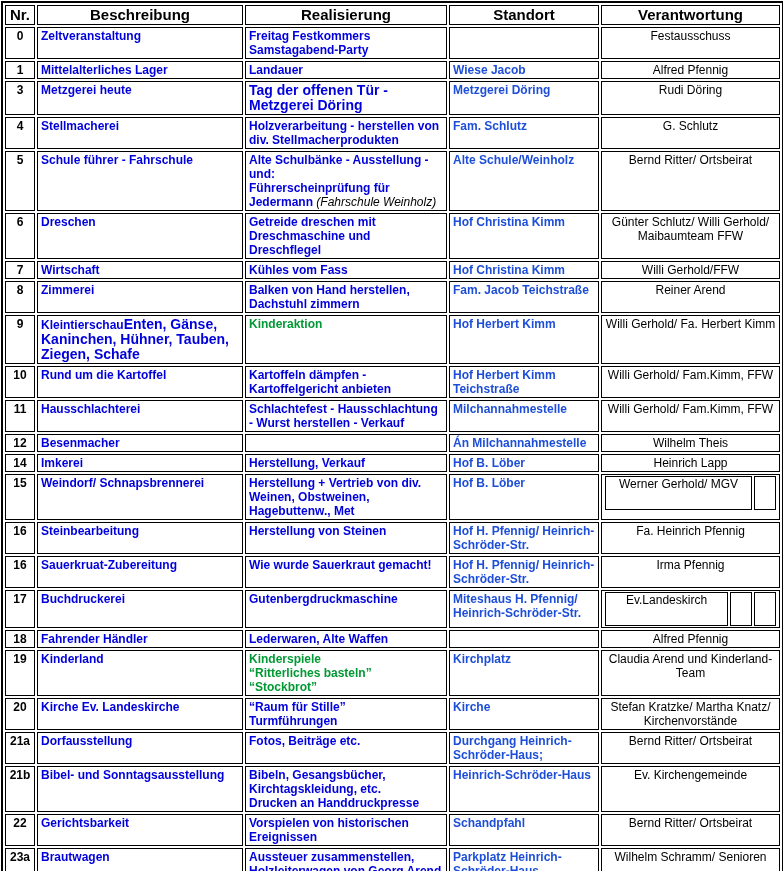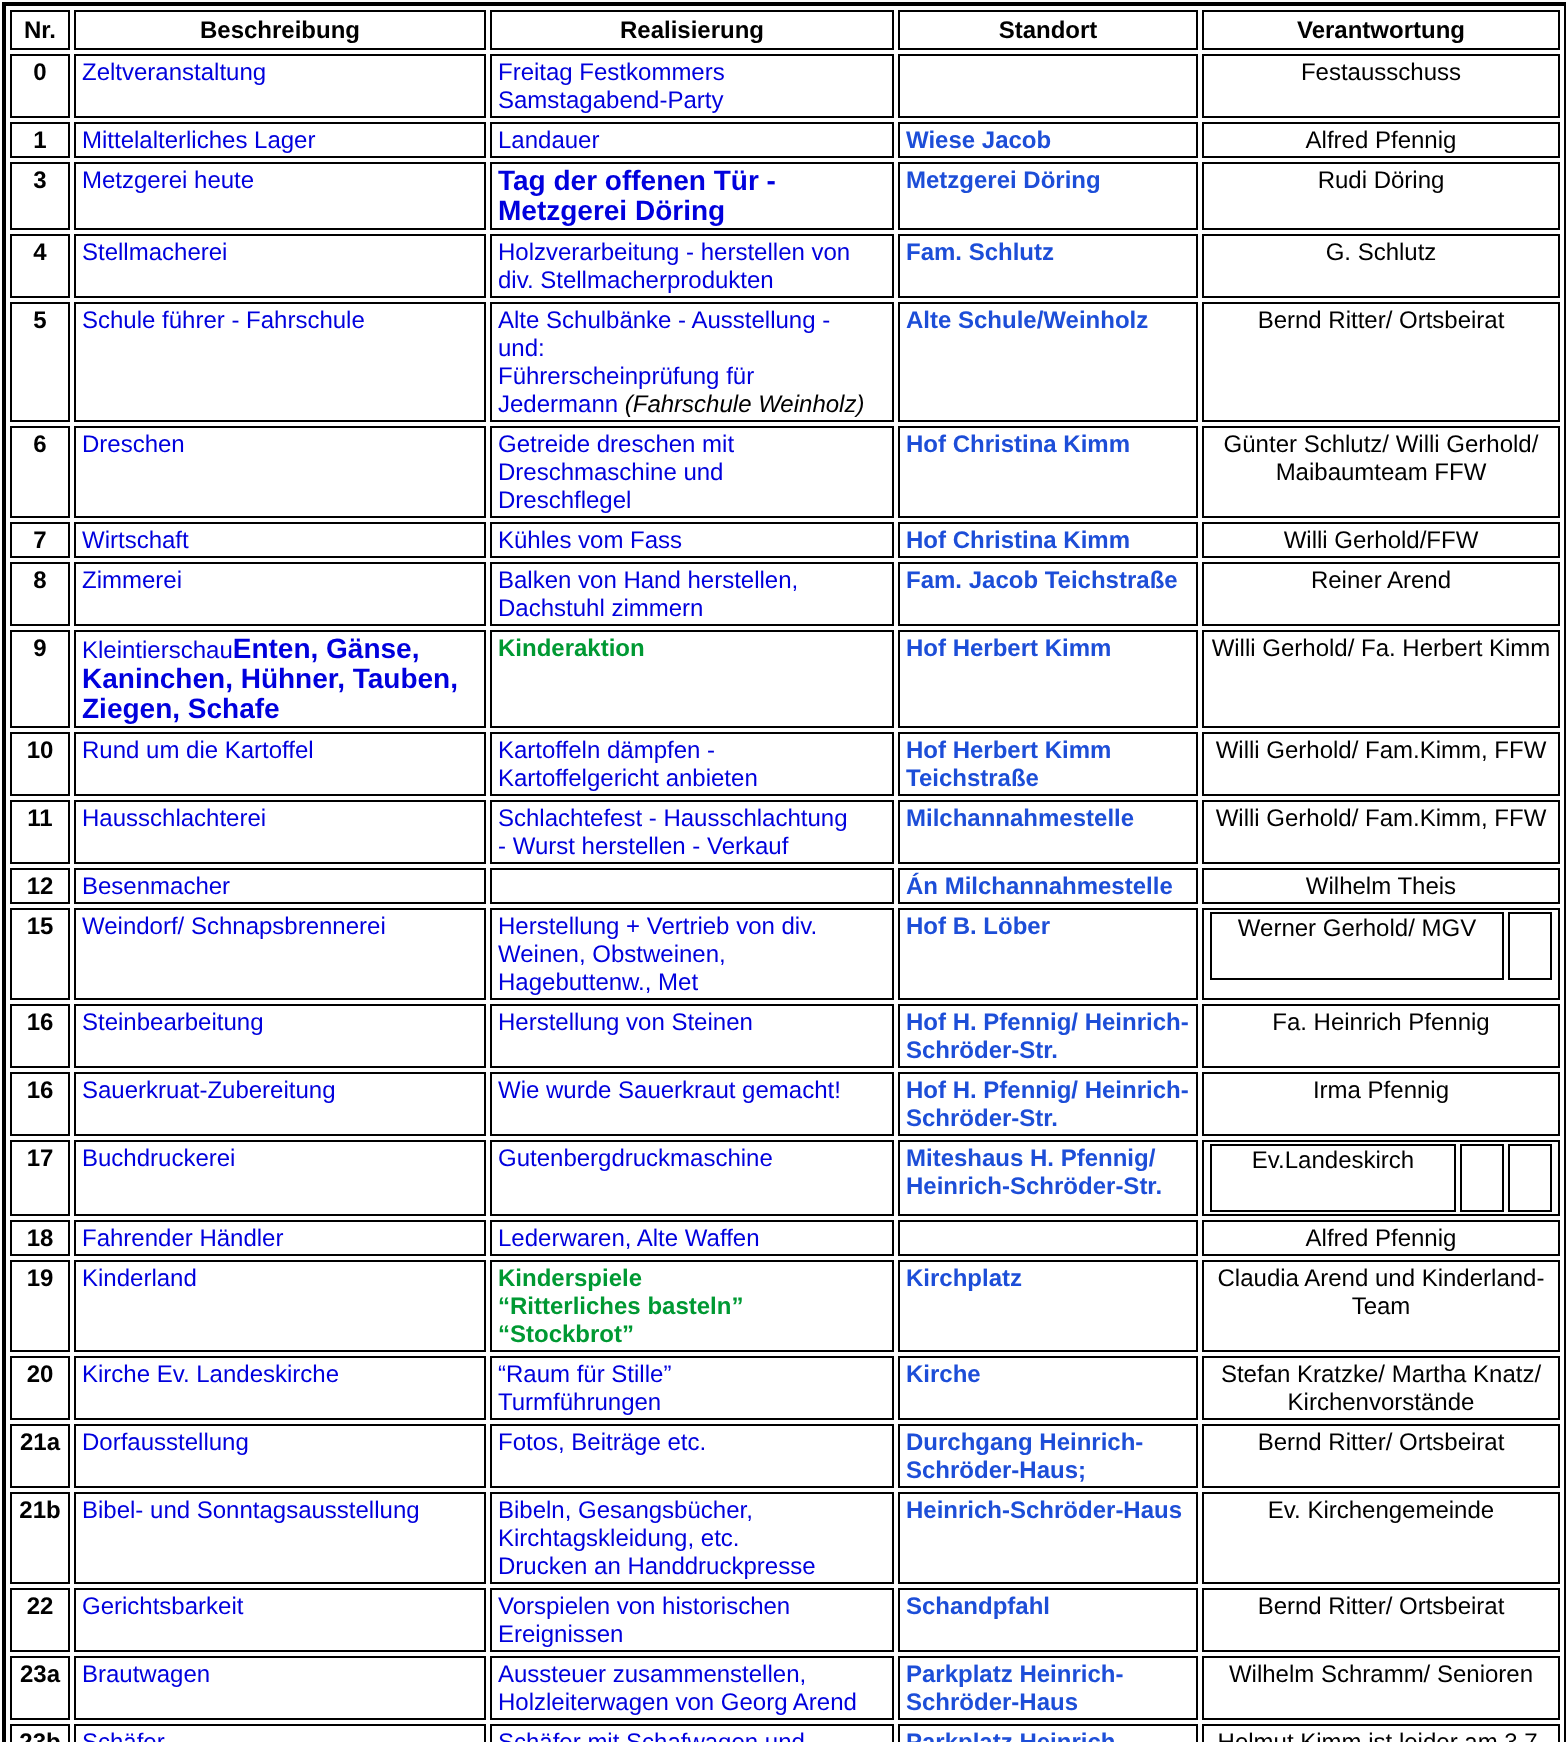--- a/index.html
+++ b/index.html
@@ -27,33 +27,33 @@
   th,td{
     border:1px solid var(--border);
     vertical-align:top;
     padding:1px 3px;
     font-size:12px;
     line-height:14px;
     overflow:hidden;
   }
   th{
     text-align:center;
-    font-size:12px;
+    font-size:15px;
     font-weight:bold;
     color:#000;
     padding:2px;
     vertical-align:middle;
   }
   td.nr{
     text-align:center;
     font-weight:bold;
     color:#000;
   }
   td.txt{white-space:pre-line;}
-  .seg-b{color:var(--blue);font-weight:normal;}
+  .seg-b{color:var(--blue);font-weight:bold;}
   .seg-bs{color:var(--blue);font-weight:bold;font-size:14px;}
   .seg-g{color:var(--green);font-weight:bold;}
   .seg-p{color:#000;font-weight:normal;font-style:italic;}
   td.standort{font-weight:bold;color:#1d4ed8;}
   td.verant{color:#000;font-weight:normal;text-align:center;}
   .box-row{
     display:flex;
     gap:2px;
     align-items:stretch;
   }
@@ -176,20 +176,27 @@
         <td class="verant txt">Willi Gerhold/ Fam.Kimm, FFW</td>
       </tr>
       <tr>
         <td class="nr">12</td>
         <td class="txt"><span class="seg-b">Besenmacher</span></td>
         <td class="txt"></td>
         <td class="txt standort">Án Milchannahmestelle</td>
         <td class="verant txt">Wilhelm Theis</td>
       </tr>
       <tr>
+        <td class="nr">14</td>
+        <td class="txt"><span class="seg-b">Imkerei</span></td>
+        <td class="txt"><span class="seg-b">Herstellung, Verkauf</span></td>
+        <td class="txt standort">Hof B. Löber</td>
+        <td class="verant txt">Heinrich Lapp</td>
+      </tr>
+      <tr>
         <td class="nr">15</td>
         <td class="txt"><span class="seg-b">Weindorf/ Schnapsbrennerei</span></td>
         <td class="txt"><span class="seg-b">Herstellung + Vertrieb von div.
 Weinen, Obstweinen,
 Hagebuttenw., Met</span></td>
         <td class="txt standort">Hof B. Löber</td>
         <td class="verant txt"><div class="box-row"><div class="vbox main">Werner Gerhold/ MGV</div><div class="vbox small"></div></div></td>
       </tr>
       <tr>
         <td class="nr">16</td>

